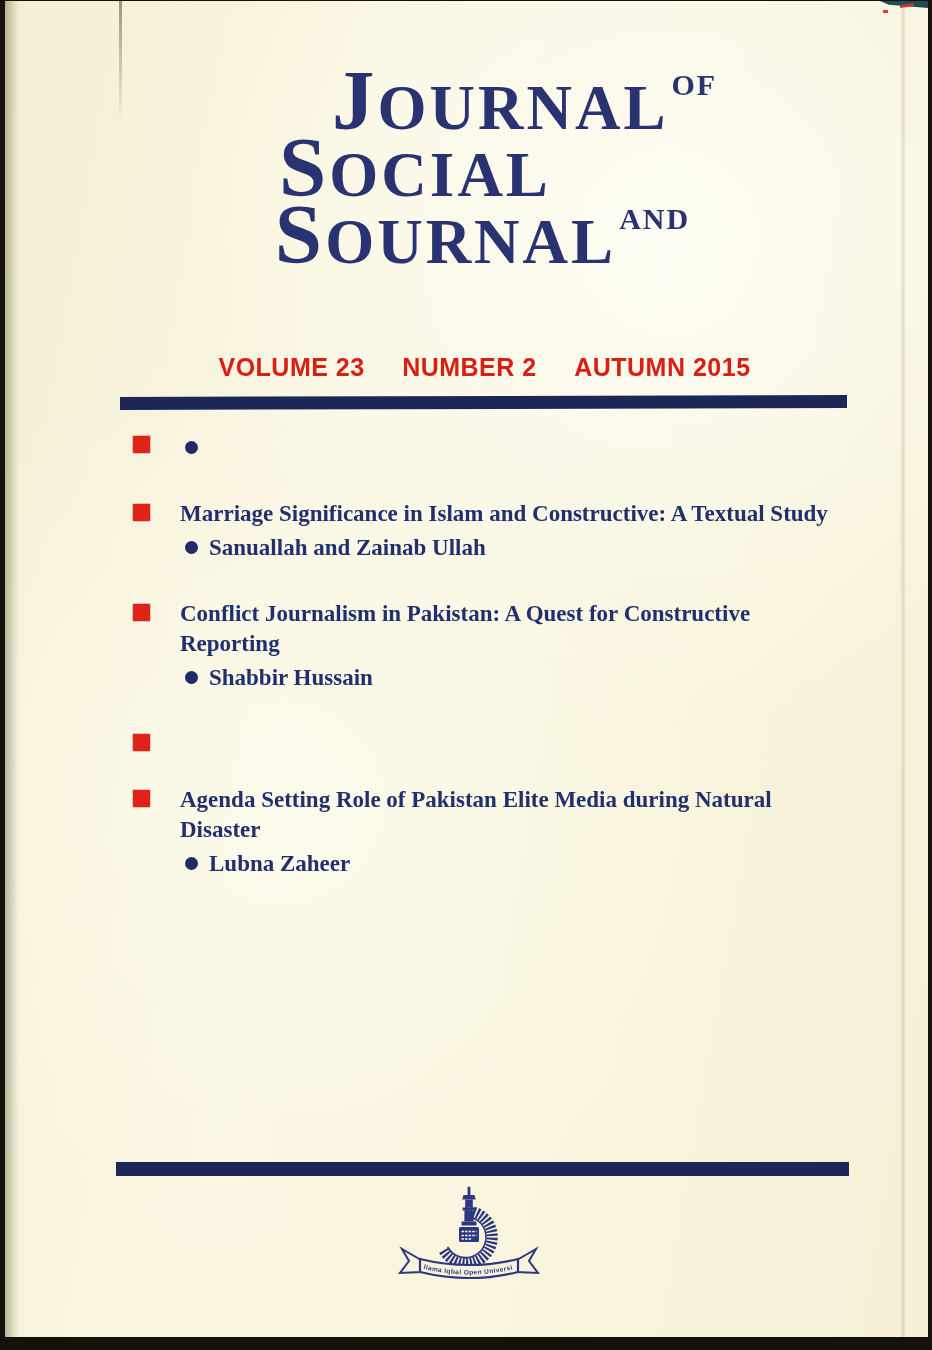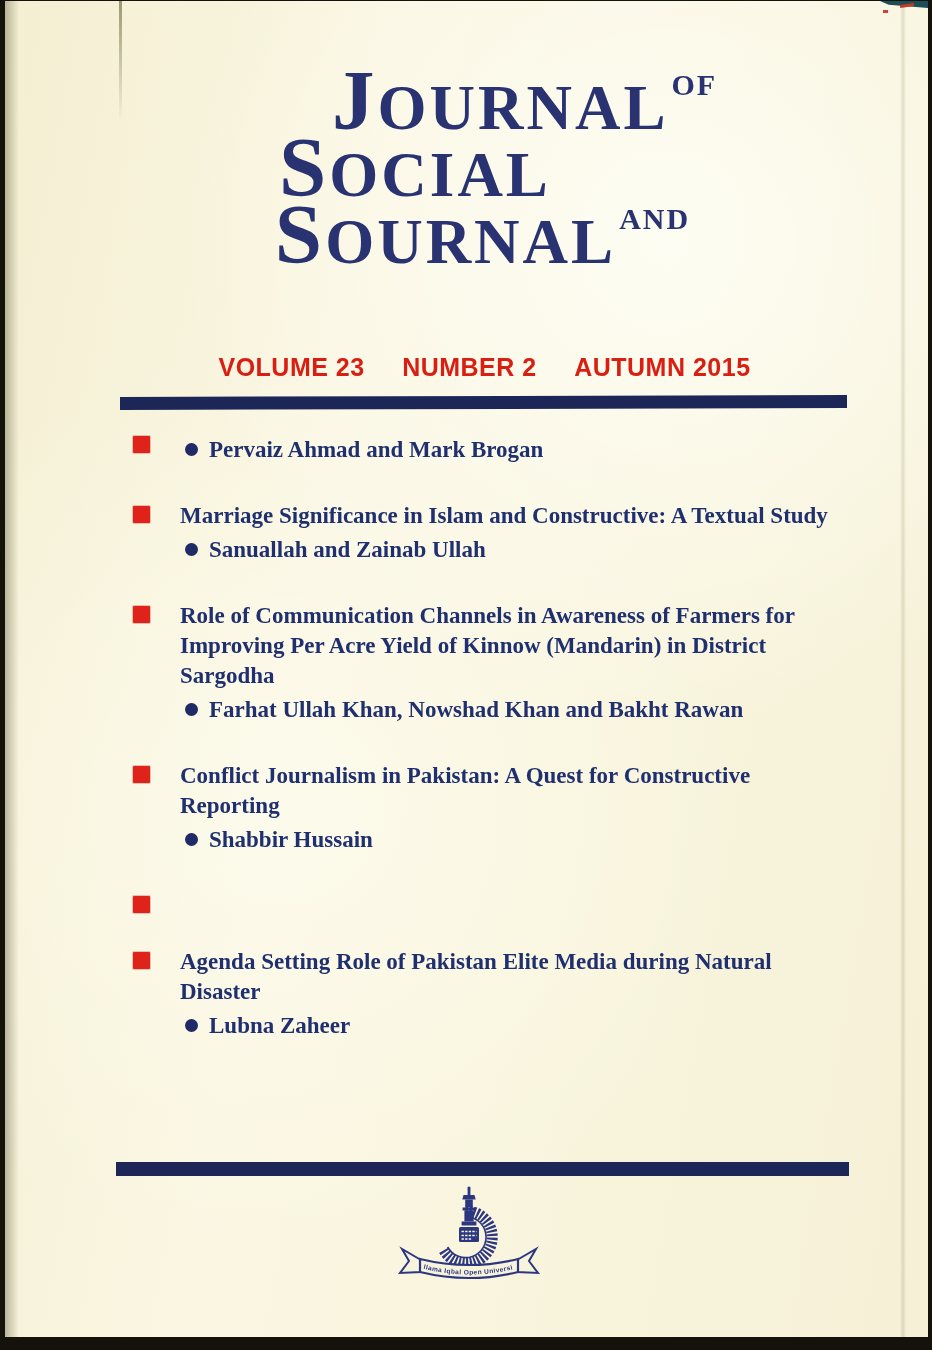--- a/index.html
+++ b/index.html
@@ -85,39 +85,32 @@
       <span>AUTUMN 2015</span>
     </div>
 
     <div class="rule rule-top"></div>
 
     <div class="toc">
 
       <div class="entry">
         <div class="sq"></div>
         <div class="entry-body">
-          <div class="author-row"><span class="dot"></span><span class="author-names">Pervaiz Ahmad and Mark Brogan</span></div>
+          <div class="author-row"><span class="dot"></span></div>
         </div>
       </div>
 
       <div class="entry">
         <div class="sq"></div>
         <div class="entry-body">
           <div class="entry-title">Marriage Significance in Islam and Constructive: A Textual Study</div>
           <div class="author-row"><span class="dot"></span><span class="author-names">Sanuallah and Zainab Ullah</span></div>
         </div>
       </div>
 
-      <div class="entry">
-        <div class="sq"></div>
-        <div class="entry-body">
-          <div class="entry-title">Role of Communication Channels in Awareness of Farmers for Improving Per Acre Yield of Kinnow (Mandarin) in District Sargodha</div>
-          <div class="author-row"><span class="dot"></span><span class="author-names">Farhat Ullah Khan, Nowshad Khan and Bakht Rawan</span></div>
-        </div>
-      </div>
 
 
       <div class="entry">
         <div class="sq"></div>
         <div class="entry-body">
           <div class="entry-title">Conflict Journalism in Pakistan: A Quest for Constructive Reporting</div>
           <div class="author-row"><span class="dot"></span><span class="author-names">Shabbir Hussain</span></div>
         </div>
       </div>
 

